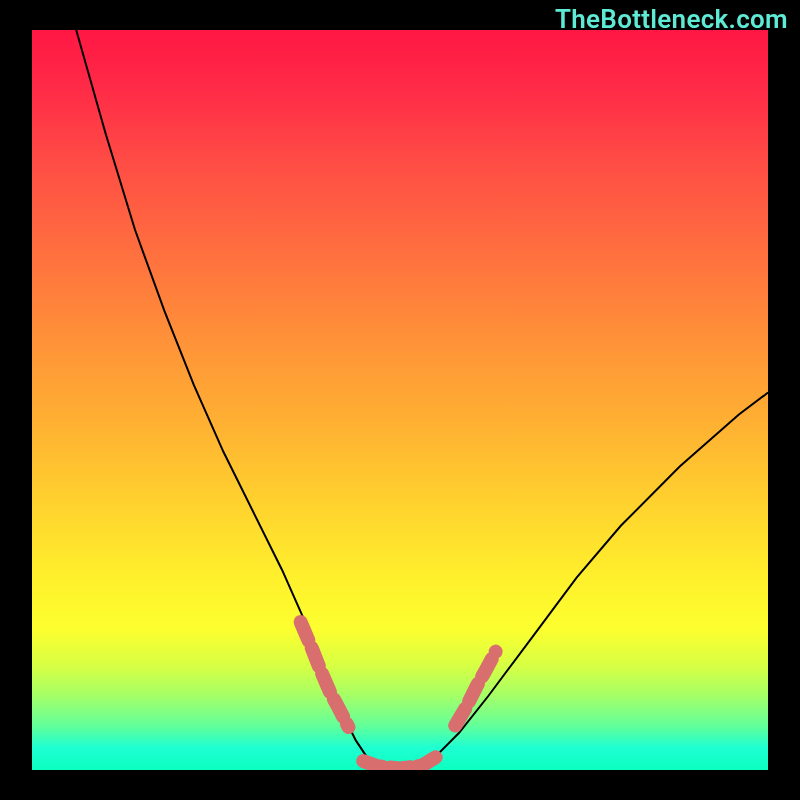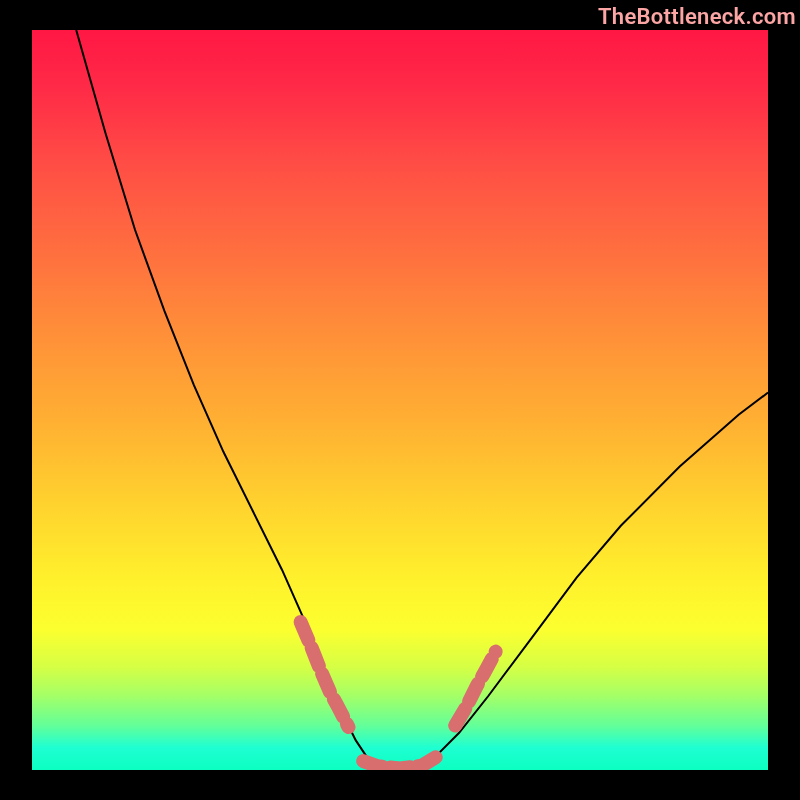--- a/index.html
+++ b/index.html
@@ -28,25 +28,25 @@
       #fcff2f 81%,
       #d6ff44 86%,
       #a4ff67 90%,
       #63ff99 94%,
       #1effd2 97%,
       #0cffc1 100%);
   }
   .watermark {
     position: absolute;
     top: 4px;
-    right: 4px;
+    right: 12px;
     font-family: -apple-system, BlinkMacSystemFont, "Segoe UI", Roboto, Arial, sans-serif;
-    font-size: 22px;
+    font-size: 26px;
     font-weight: 600;
-    color: #fca5a5;
+    color: #5eead4;
     letter-spacing: 0.3px;
     z-index: 5;
   }
   svg.curve {
     position: absolute;
     inset: 0;
     width: 100%;
     height: 100%;
   }
 </style>

